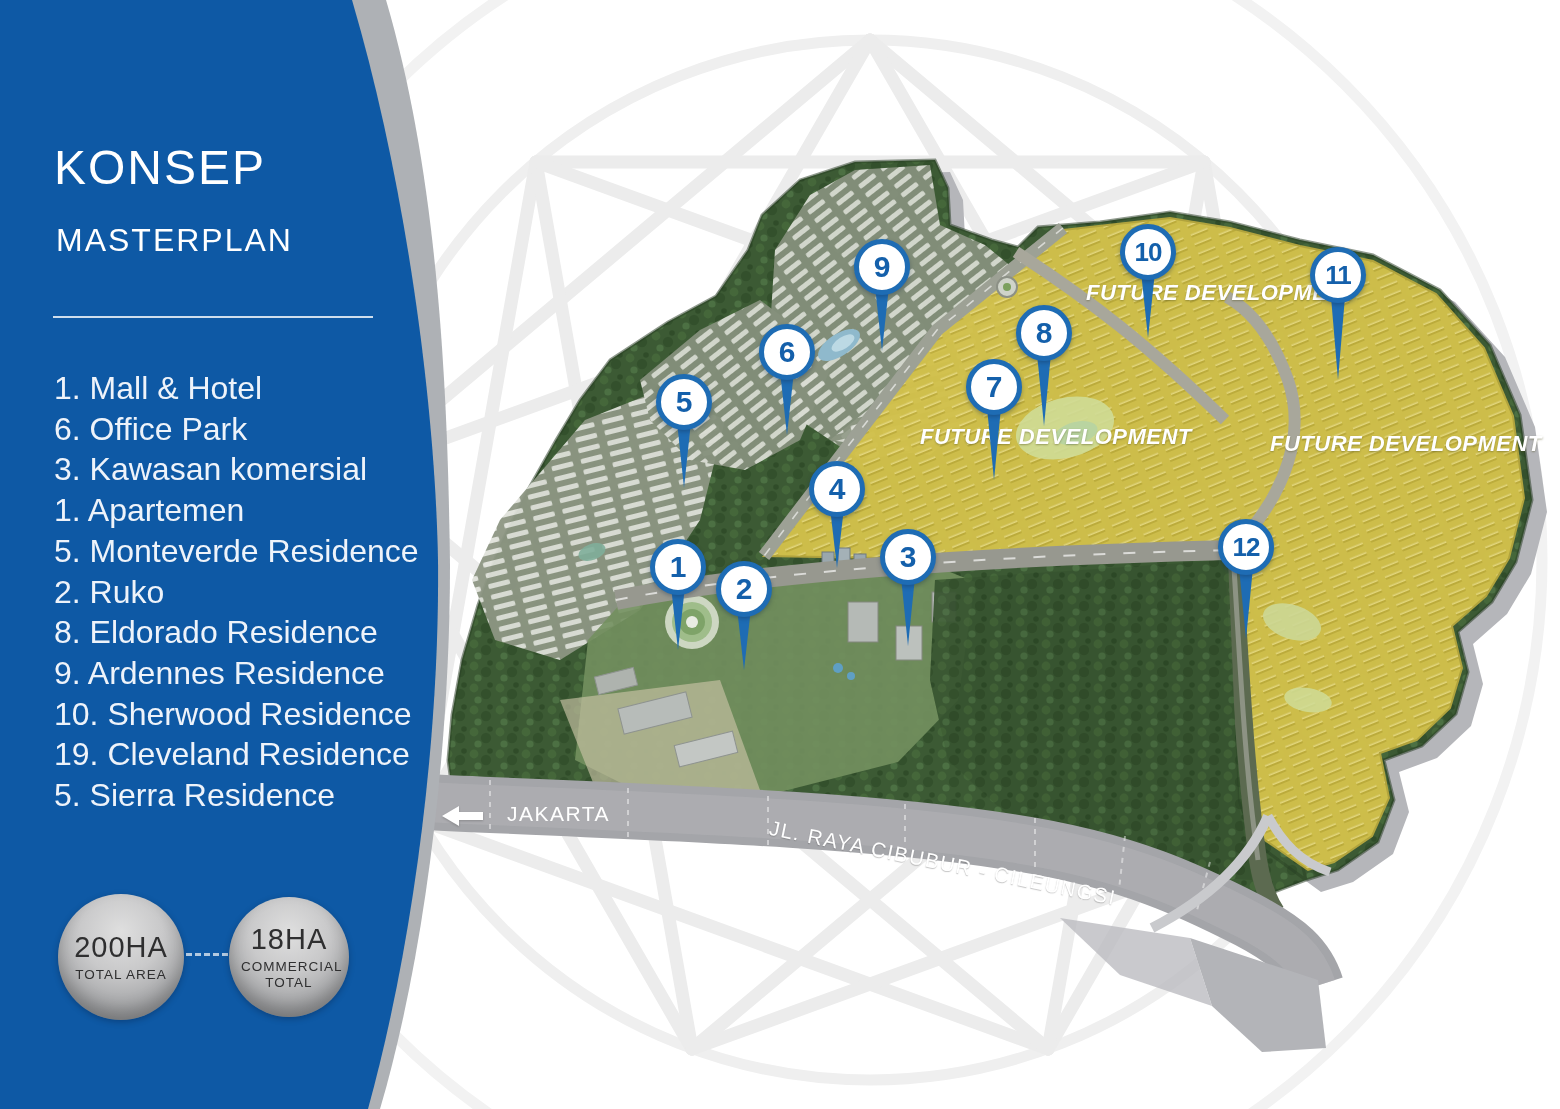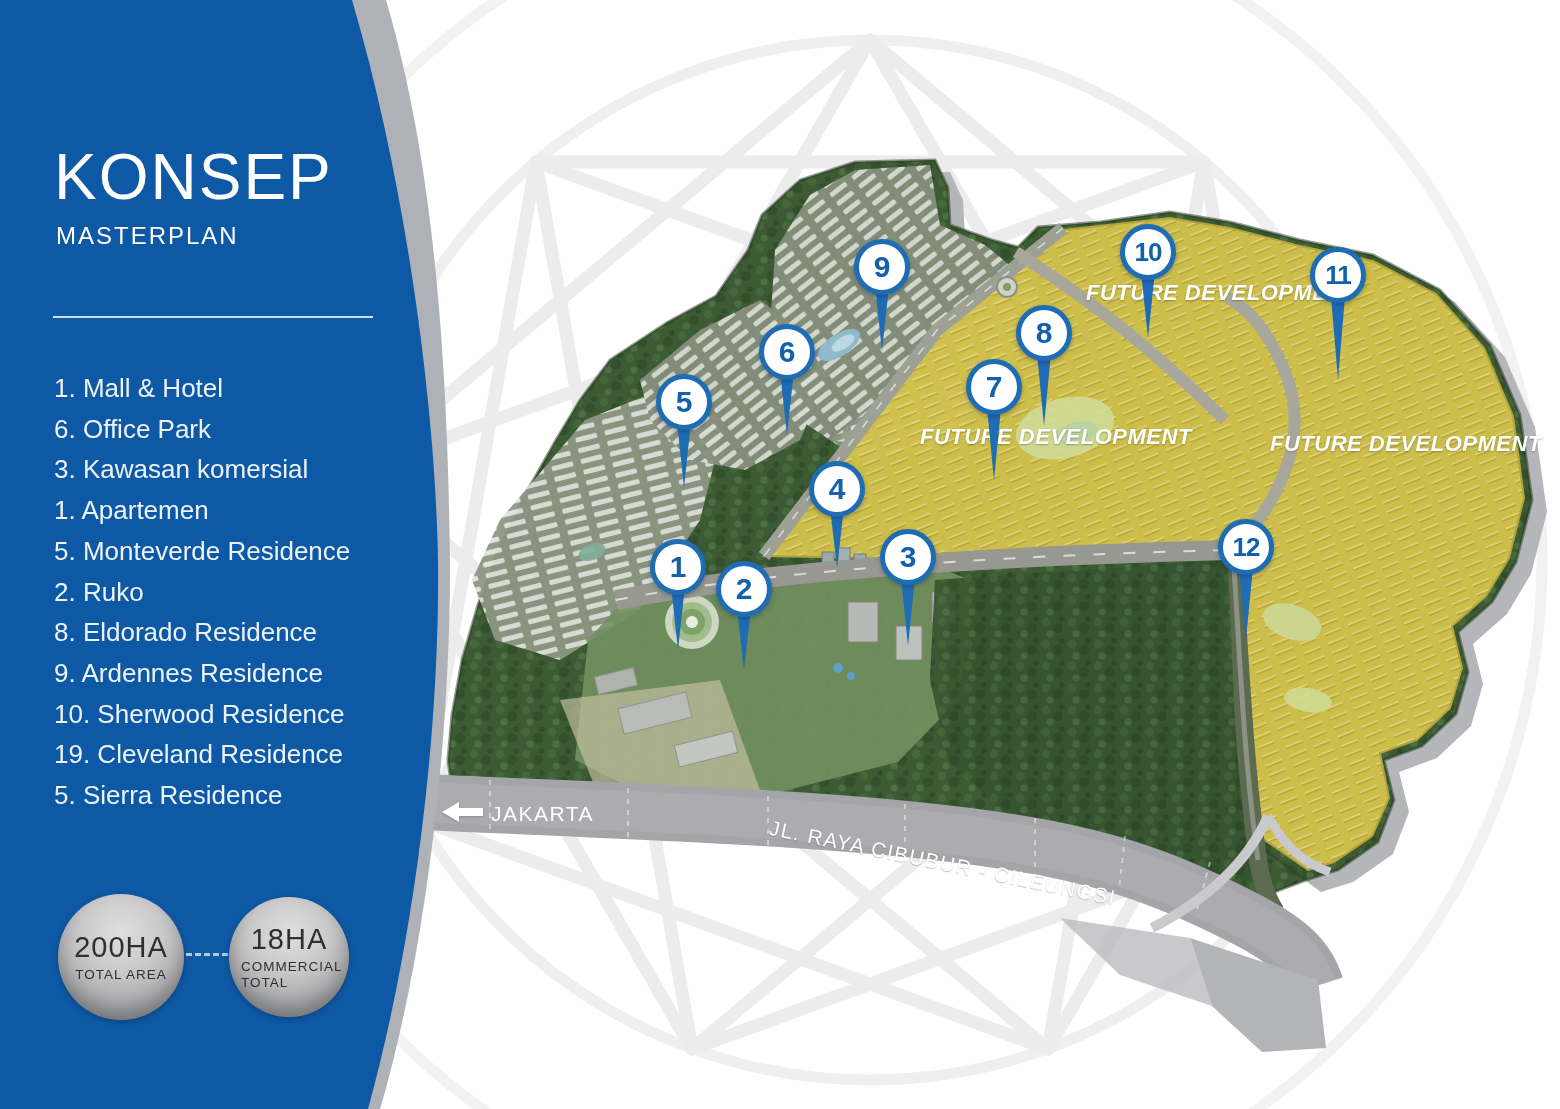--- a/index.html
+++ b/index.html
@@ -1,32 +1,32 @@
 <!DOCTYPE html>
 <html><head>
 <meta charset="utf-8">
 <style>
   html,body{margin:0;padding:0;background:#fff;}
   .stage{position:relative;width:1560px;height:1109px;overflow:hidden;background:#fff;
          font-family:"Liberation Sans", sans-serif;}
   .stage svg{position:absolute;left:0;top:0;}
 
   
-  .panel-title{position:absolute;left:54px;top:140px;color:#fff;font-size:64px;
+  .panel-title{position:absolute;left:54px;top:140px;color:#fff;font-size:48px;
                letter-spacing:2px;font-weight:400;}
-  .panel-subtitle{position:absolute;left:56px;top:222px;color:#fff;font-size:24px;
+  .panel-subtitle{position:absolute;left:56px;top:222px;color:#fff;font-size:32px;
                   letter-spacing:2px;font-weight:400;}
   .panel-rule{position:absolute;left:53px;top:316px;width:320px;height:0;
               border-top:2px solid rgba(255,255,255,.8);}
   .legend{position:absolute;left:54px;top:368px;margin:0;padding:0;list-style:none;}
-  .legend li{color:#eef3fa;font-size:26px;line-height:40.7px;font-weight:400;white-space:nowrap;}
+  .legend li{color:#eef3fa;font-size:32px;line-height:40.7px;font-weight:400;white-space:nowrap;}
 
   
   .stat{position:absolute;border-radius:50%;display:flex;flex-direction:column;align-items:center;
-        justify-content:center;color:#2f2f30;
+        justify-content:center;text-align:center;color:#2f2f30;
         background:radial-gradient(circle at 50% 30%, #dfdfdf 0%, #c9c9ca 38%, #a2a3a5 72%, #87888a 100%);
         box-shadow:inset 0 -10px 16px rgba(0,0,0,.22), 0 2px 6px rgba(0,0,20,.25);}
   .stat .v{font-size:29px;letter-spacing:1px;font-weight:400;}
   .stat .l{font-size:13.5px;letter-spacing:1px;margin-top:3px;line-height:1.15;font-weight:400;}
   .stat-1{left:58px;top:894px;width:126px;height:126px;}
   .stat-2{left:229px;top:897px;width:120px;height:120px;}
   .stat-2 .l{width:96px;}
   .stat-connector{position:absolute;left:186px;top:953px;width:42px;height:0;
                   border-top:3px dashed rgba(235,240,245,.75);}
 
@@ -41,21 +41,21 @@
               box-shadow:0 2px 4px rgba(20,40,70,.35);}
   .marker.two .pin-circle{font-size:26px;letter-spacing:-1px;}
 
   
   .fd-label{position:absolute;color:#fff;font-size:22px;font-weight:bold;font-style:italic;
             letter-spacing:.5px;white-space:nowrap;text-shadow:0 1px 2px rgba(80,80,30,.45);}
   .fd-1{left:1086px;top:280px;}
   .fd-2{left:920px;top:424px;}
   .fd-3{left:1270px;top:431px;}
 
-  .jakarta{position:absolute;left:442px;top:802px;display:flex;align-items:flex-start;gap:8px;
+  .jakarta{position:absolute;left:442px;top:802px;display:flex;align-items:flex-end;gap:24px;
            color:#fff;font-size:21px;font-weight:500;letter-spacing:1.5px;}
   .arrow{display:flex;align-items:center;filter:drop-shadow(0 1px 1px rgba(0,0,0,.2));}
   .arrow-head{width:0;height:0;border-top:10px solid transparent;border-bottom:10px solid transparent;
               border-right:17px solid #fff;}
   .arrow-shaft{width:24px;height:8px;background:#fff;}
   .road-label{position:absolute;left:772px;top:816px;color:#fff;font-size:20.5px;font-weight:500;
               letter-spacing:1.5px;white-space:nowrap;transform:rotate(11.5deg);
               transform-origin:left top;text-shadow:0 1px 1px rgba(60,60,60,.3);}
 </style>
 </head>

